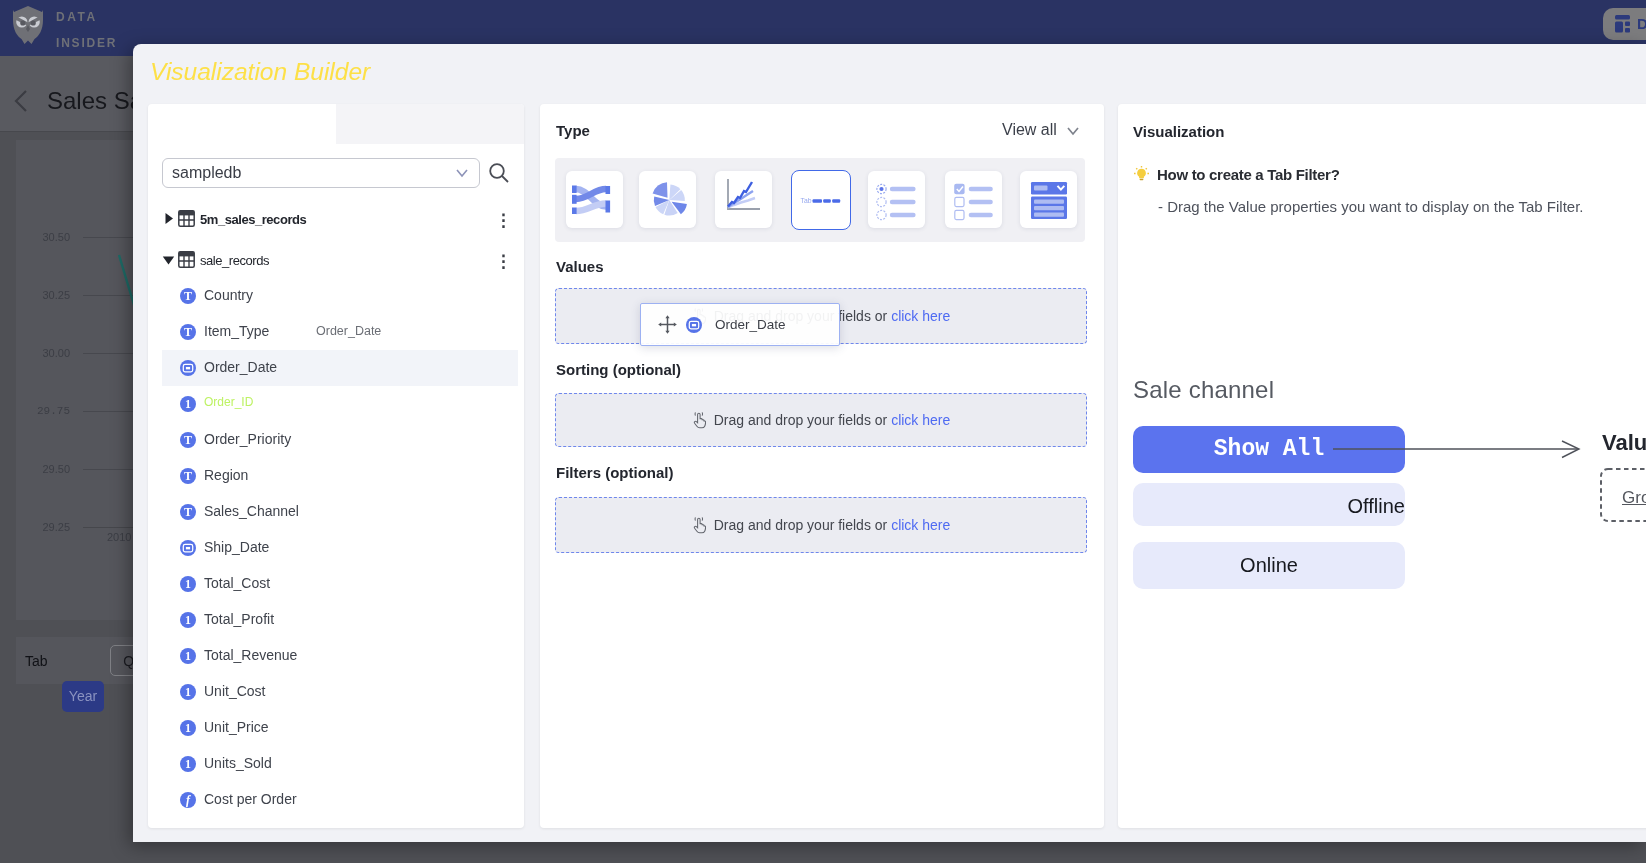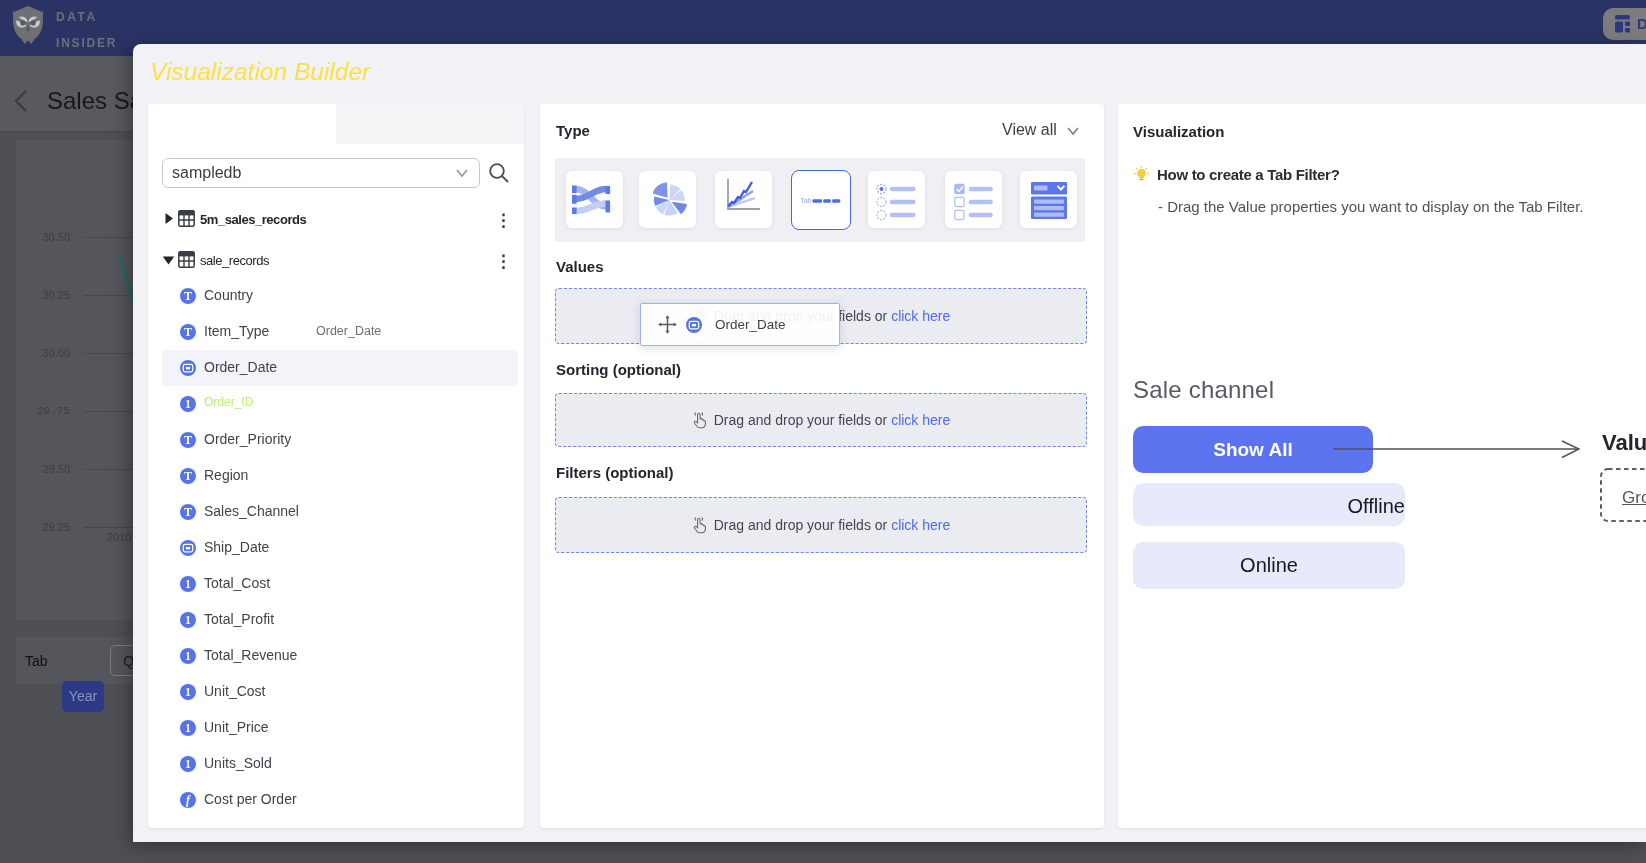--- a/index.html
+++ b/index.html
@@ -277,21 +277,21 @@
 <svg class="abs" style="left:1133px;top:165px" width="17" height="17" viewBox="0 0 17 17">
   <g stroke="#f0c63c" stroke-width="1.4" fill="none">
     <path d="M8.5 1 V2.6 M3.2 3.2 L4.3 4.3 M13.8 3.2 L12.7 4.3 M1 8.5 H2.6 M14.4 8.5 H16"></path>
   </g>
   <path d="M8.5 3.8 a4.3 4.3 0 0 1 2.4 7.9 v1.6 h-4.8 v-1.6 a4.3 4.3 0 0 1 2.4-7.9 Z" fill="#f5ce3e"></path>
   <rect x="6.6" y="13.8" width="3.8" height="1.4" rx="0.7" fill="#caa32c"></rect>
 </svg>
 <div class="abs" style="left:1157px;top:166px;font-size:15px;font-weight:bold;letter-spacing:-0.3px;color:#2a2d33;">How to create a Tab Filter?</div>
 <div class="abs" style="left:1158px;top:198px;font-size:15px;color:#4e525c;">- Drag the Value properties you want to display on the Tab Filter.</div>
 <div class="abs" style="left:1133px;top:376px;font-size:24px;font-weight:500;color:#565a62;letter-spacing:0.2px;">Sale channel</div>
-<div class="abs" style="left:1133px;top:426px;width:240px;height:47px;background:#5b73ee;border-radius:10px;color:#fff;font-size:19px;font-weight:bold;text-align:center;line-height:47px;">Show All</div>
+<div class="abs" style="left:1133px;top:426px;width:272px;height:47px;background:#5b73ee;border-radius:10px;color:#fff;font-size:23px;font-weight:bold;text-align:center;line-height:47px;font-family:Liberation Mono, monospace;">Show All</div>
 <div class="abs" style="left:1133px;top:483px;width:272px;height:43px;background:#e7eafb;border-radius:10px;color:#16181e;font-size:20px;text-align:right;line-height:47px;">Offline</div>
 <div class="abs" style="left:1133px;top:542px;width:272px;height:47px;background:#e7eafb;border-radius:10px;color:#16181e;font-size:20px;text-align:center;line-height:47px;">Online</div>
 <svg class="abs" style="left:1333px;top:438px" width="250" height="22" viewBox="0 0 250 22">
   <path d="M0 11 H245" stroke="#4f525a" stroke-width="1.4" fill="none"></path>
   <path d="M229 3 L246 11 L229 19.5" stroke="#4f525a" stroke-width="1.4" fill="none"></path>
 </svg>
 <div class="abs" style="left:1602px;top:430px;font-size:22px;font-weight:bold;color:#23262e;">Value</div>
 <svg class="abs" style="left:1600px;top:468px" width="46" height="54" viewBox="0 0 46 54">
     <rect x="1" y="1" width="100" height="52" rx="7" fill="none" stroke="#5c5f66" stroke-width="2" stroke-dasharray="4.5 3.5"></rect>
   </svg>

